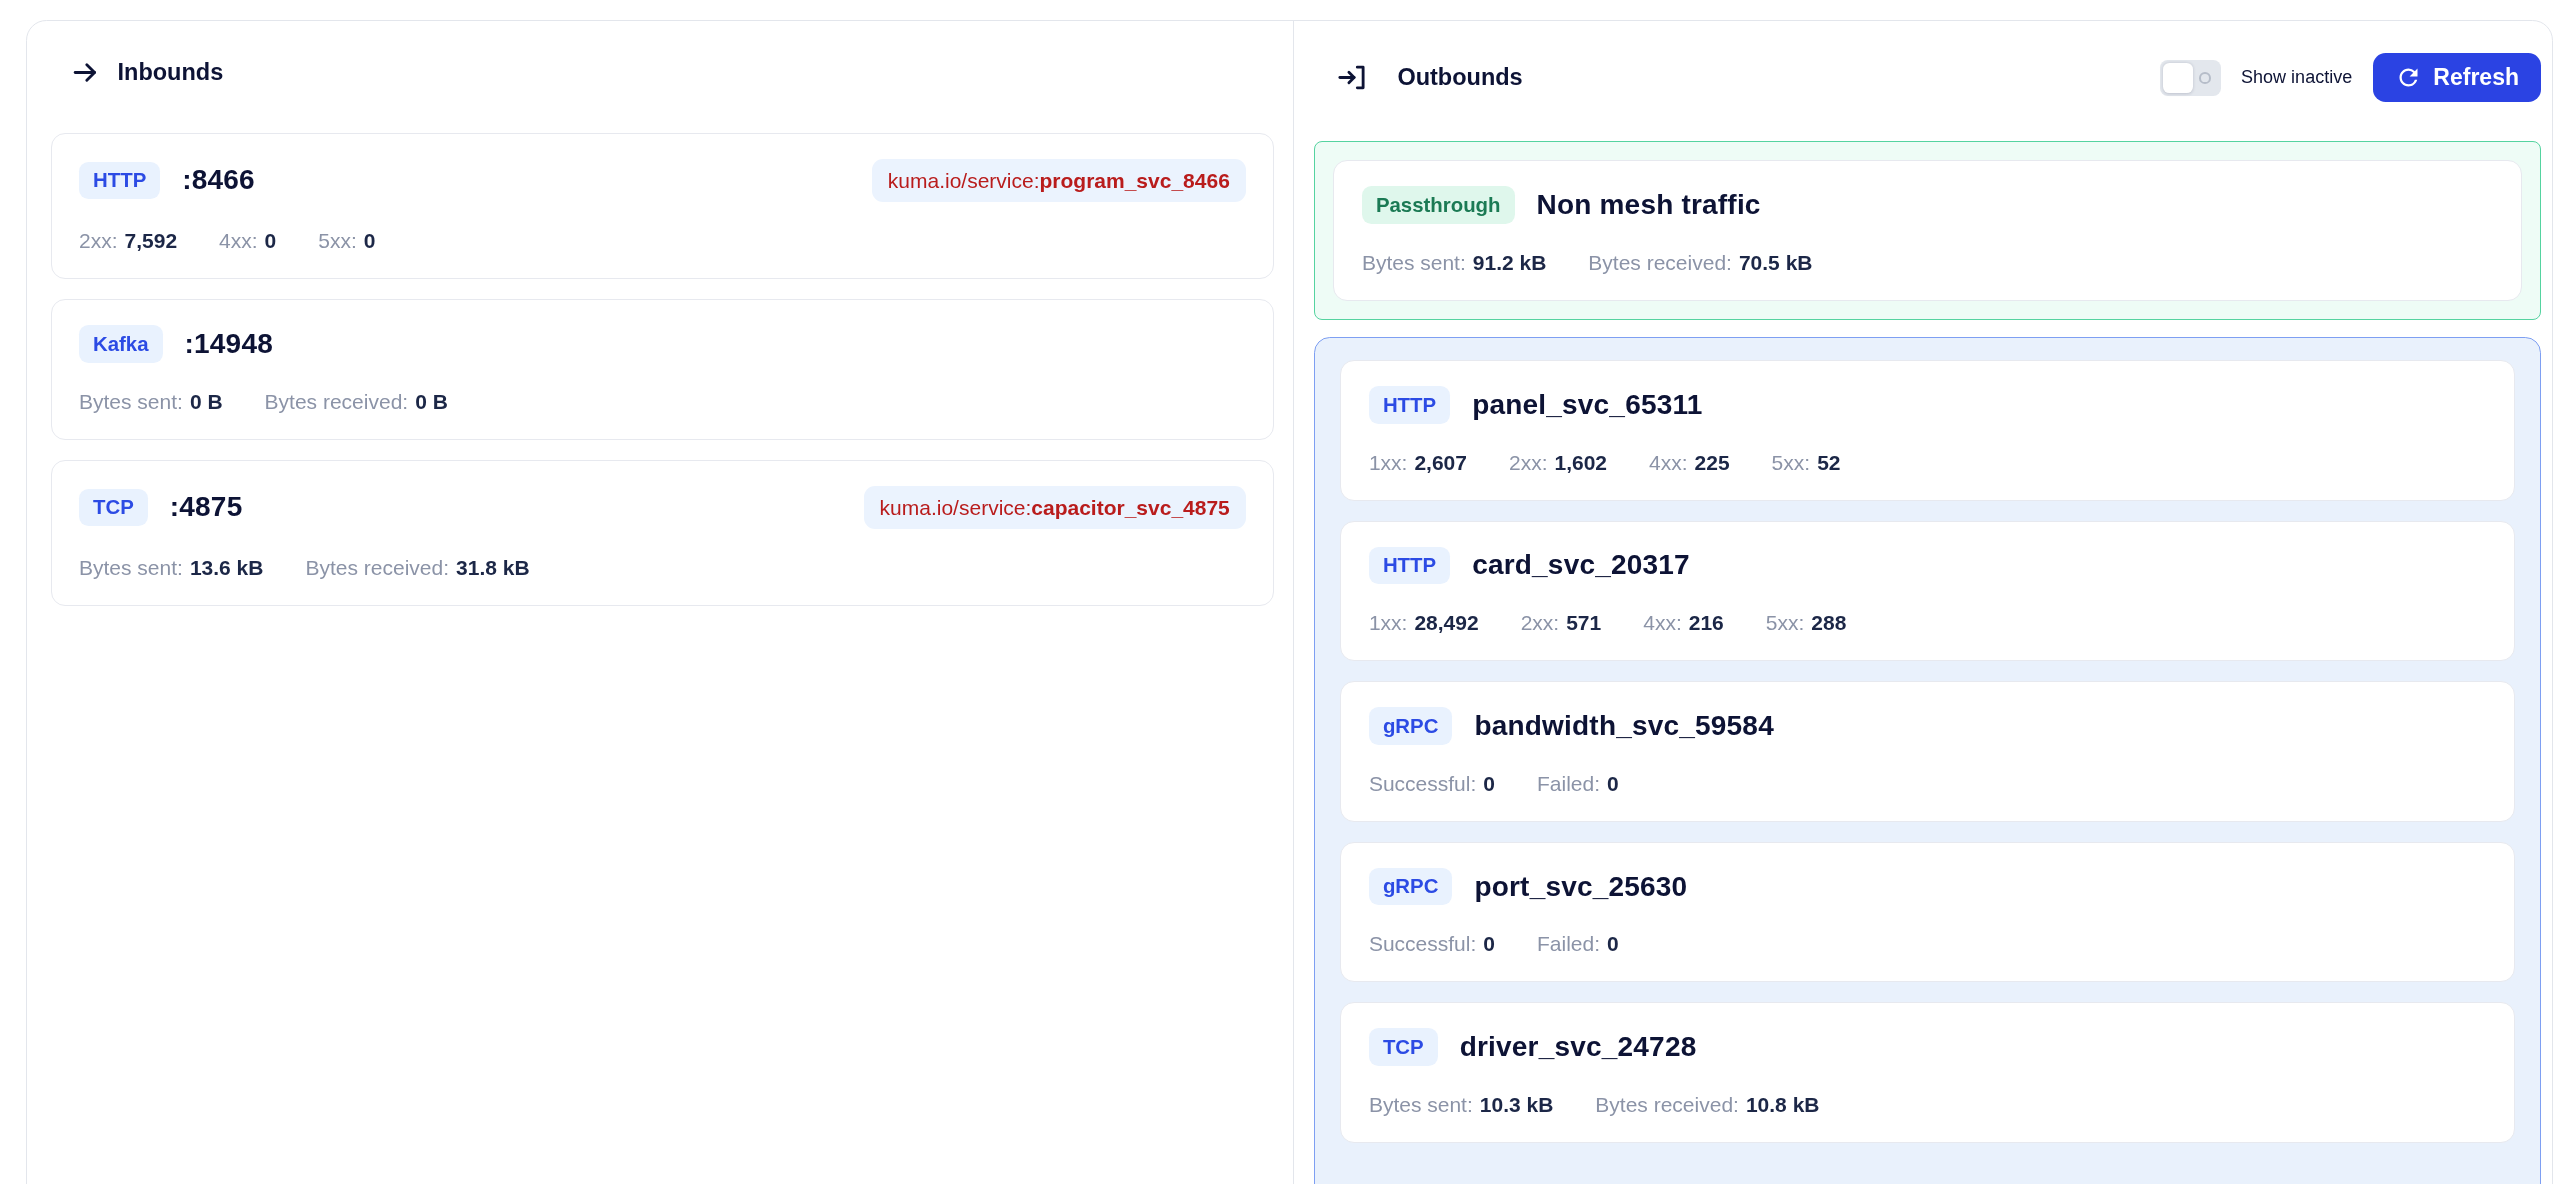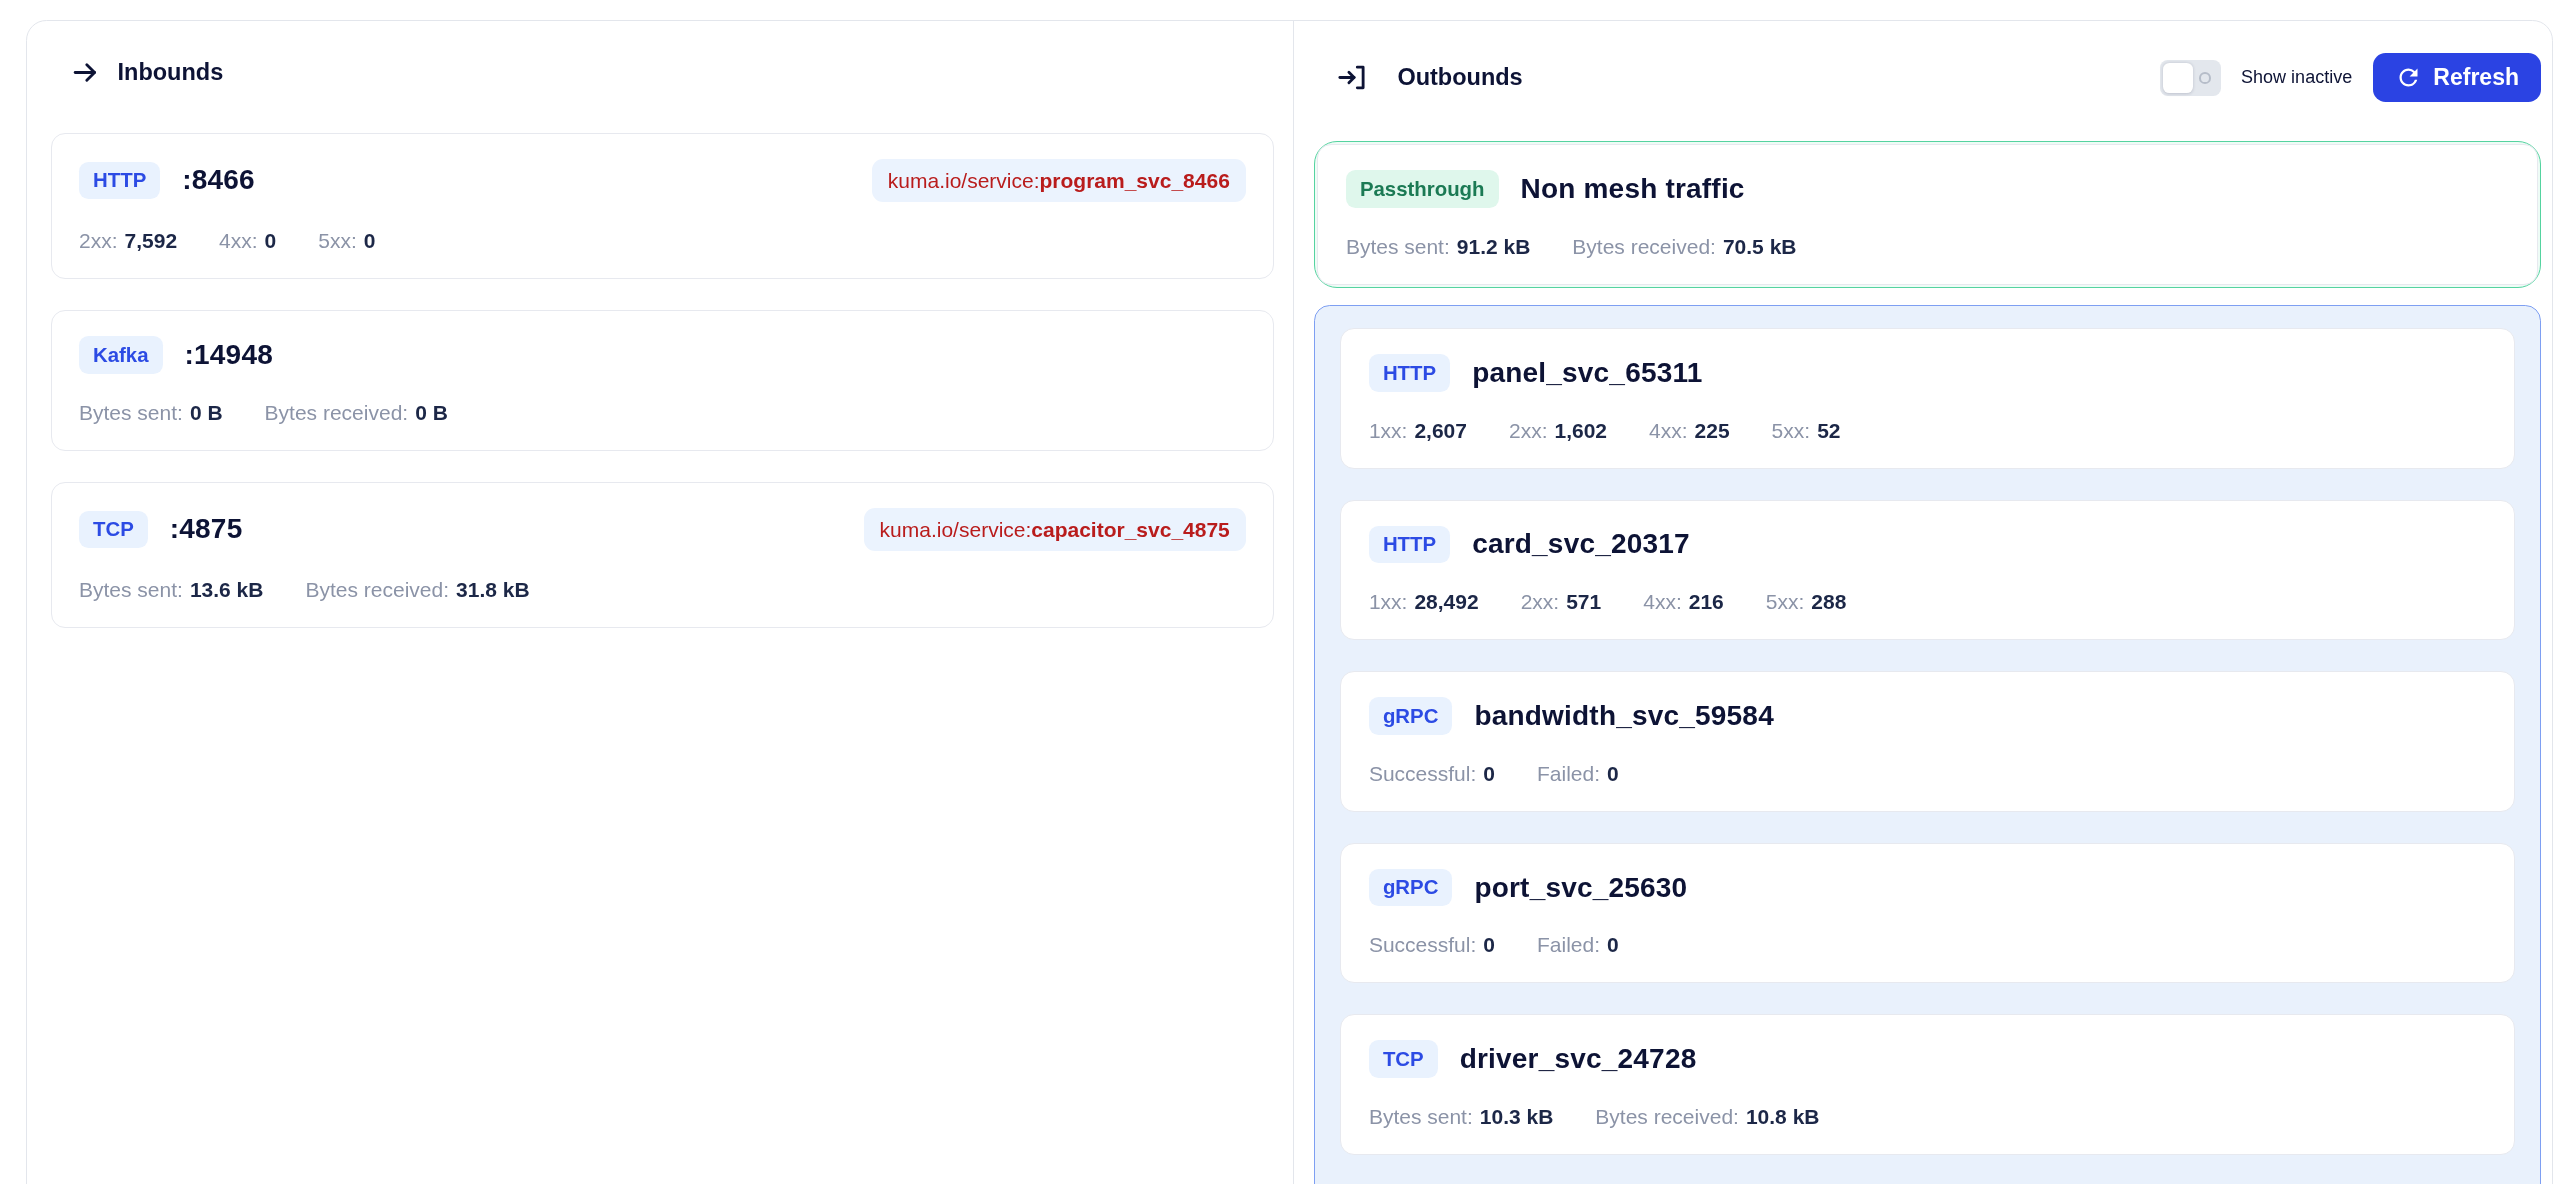--- a/index.html
+++ b/index.html
@@ -27,39 +27,39 @@
             background:#fff; border-radius:6.3px; box-shadow:0 0.8px 3.1px rgba(20,30,60,.18); }
   .toggle-dot { position:absolute; right:10.2px; top:50%; transform:translateY(-50%);
                 width:11.8px; height:11.8px; border:2.4px solid #b6bdc9; border-radius:50%; }
   .show-inactive { font-size:18px; font-weight:400; color:#0d1335; }
 
   .refresh-btn { display:flex; align-items:center; gap:11.8px; background:#2b43e3; color:#fff;
                  font-family:"Liberation Sans", sans-serif;
                  font-size:23px; font-weight:700; padding:16px 22px; height:49px;
                  border-radius:12.6px; border:none; cursor:pointer; }
 
-  .card-list { display:flex; flex-direction:column; gap:31px; }
+  .card-list { display:flex; flex-direction:column; gap:20px; }
 
   .card { background:#fff; border:1.6px solid #e7e9ef; border-radius:14px; padding:25px 27.5px; }
   .card-head { display:flex; align-items:center; gap:22px; }
   .badge { background:#e9f2fe; color:#2c4be4; font-weight:700; font-size:20.4px;
            padding:8.6px 14px; border-radius:9.4px; line-height:1; }
   .badge-green { background:#dff7ec; color:#1b7a54; }
   .card-title { font-size:28px; font-weight:700; color:#0d1335; letter-spacing:0.2px; }
   .tag { margin-left:auto; background:#ebf3fe; color:#b91c1c; font-size:21px;
          padding:10.2px 15.7px; border-radius:11px; line-height:1.1; cursor:pointer; }
   .tag b { font-weight:700; }
 
   .stats { display:flex; gap:42px; margin-top:27px; font-size:21px; }
   .stats:empty { display:none; }
   .stat-label { color:#8b93a7; }
   .stat-value { color:#1c2747; font-weight:700; margin-left:7px; }
 
-  .passthrough-wrap { border:1.6px solid #55d3a0; background:#eefcf6; border-radius:23px;
-                      padding:2px; margin-bottom:17px; }
+  .passthrough-wrap { border:1.6px solid #55d3a0; background:#eefcf6; border-radius:8px;
+                      padding:18px; margin-bottom:17px; }
   .outbound-list-wrap { border:1.6px solid #7e9ff2; background:#e9f1fc; border-radius:15.7px;
                         padding:22px 25px; flex:1; }
 </style>
 </head>
 <body>
 
 <div class="main-card">
 
   <section class="col-left">
     <div class="panel-header ph-left">

